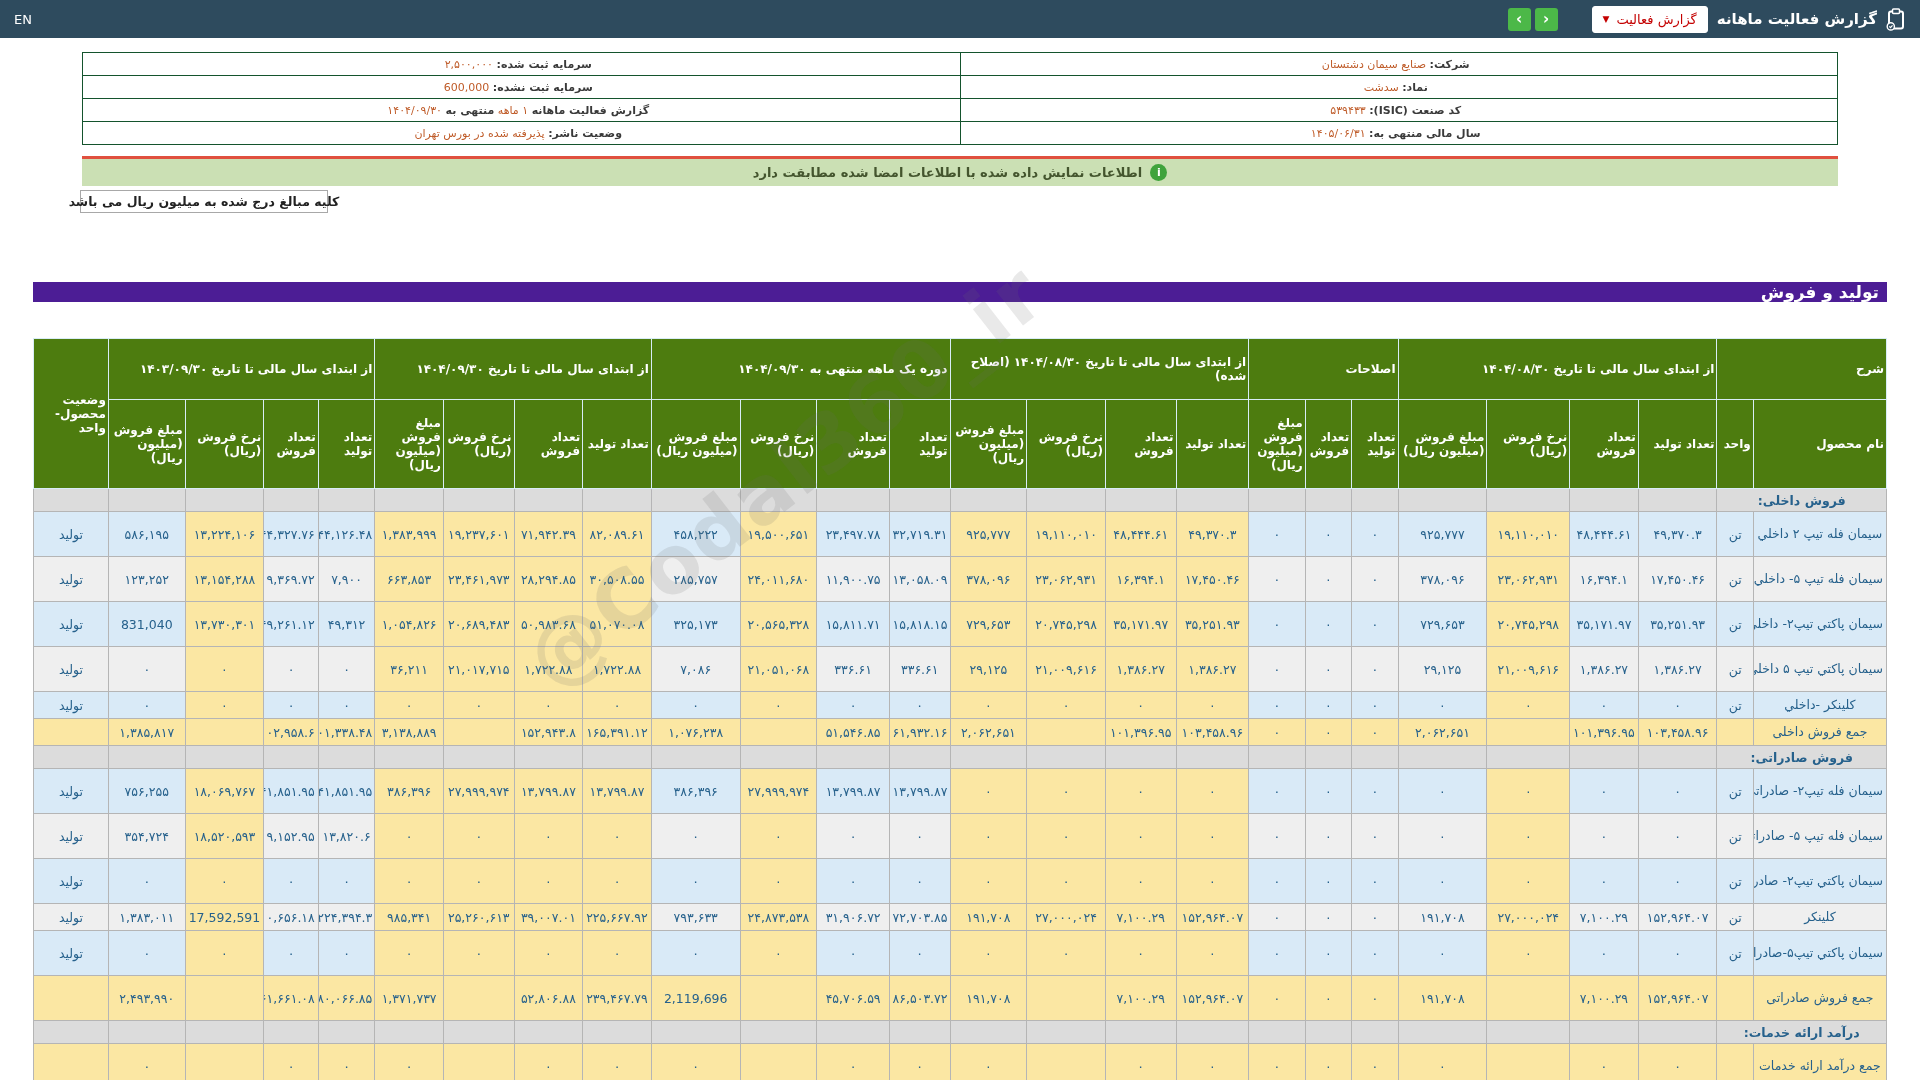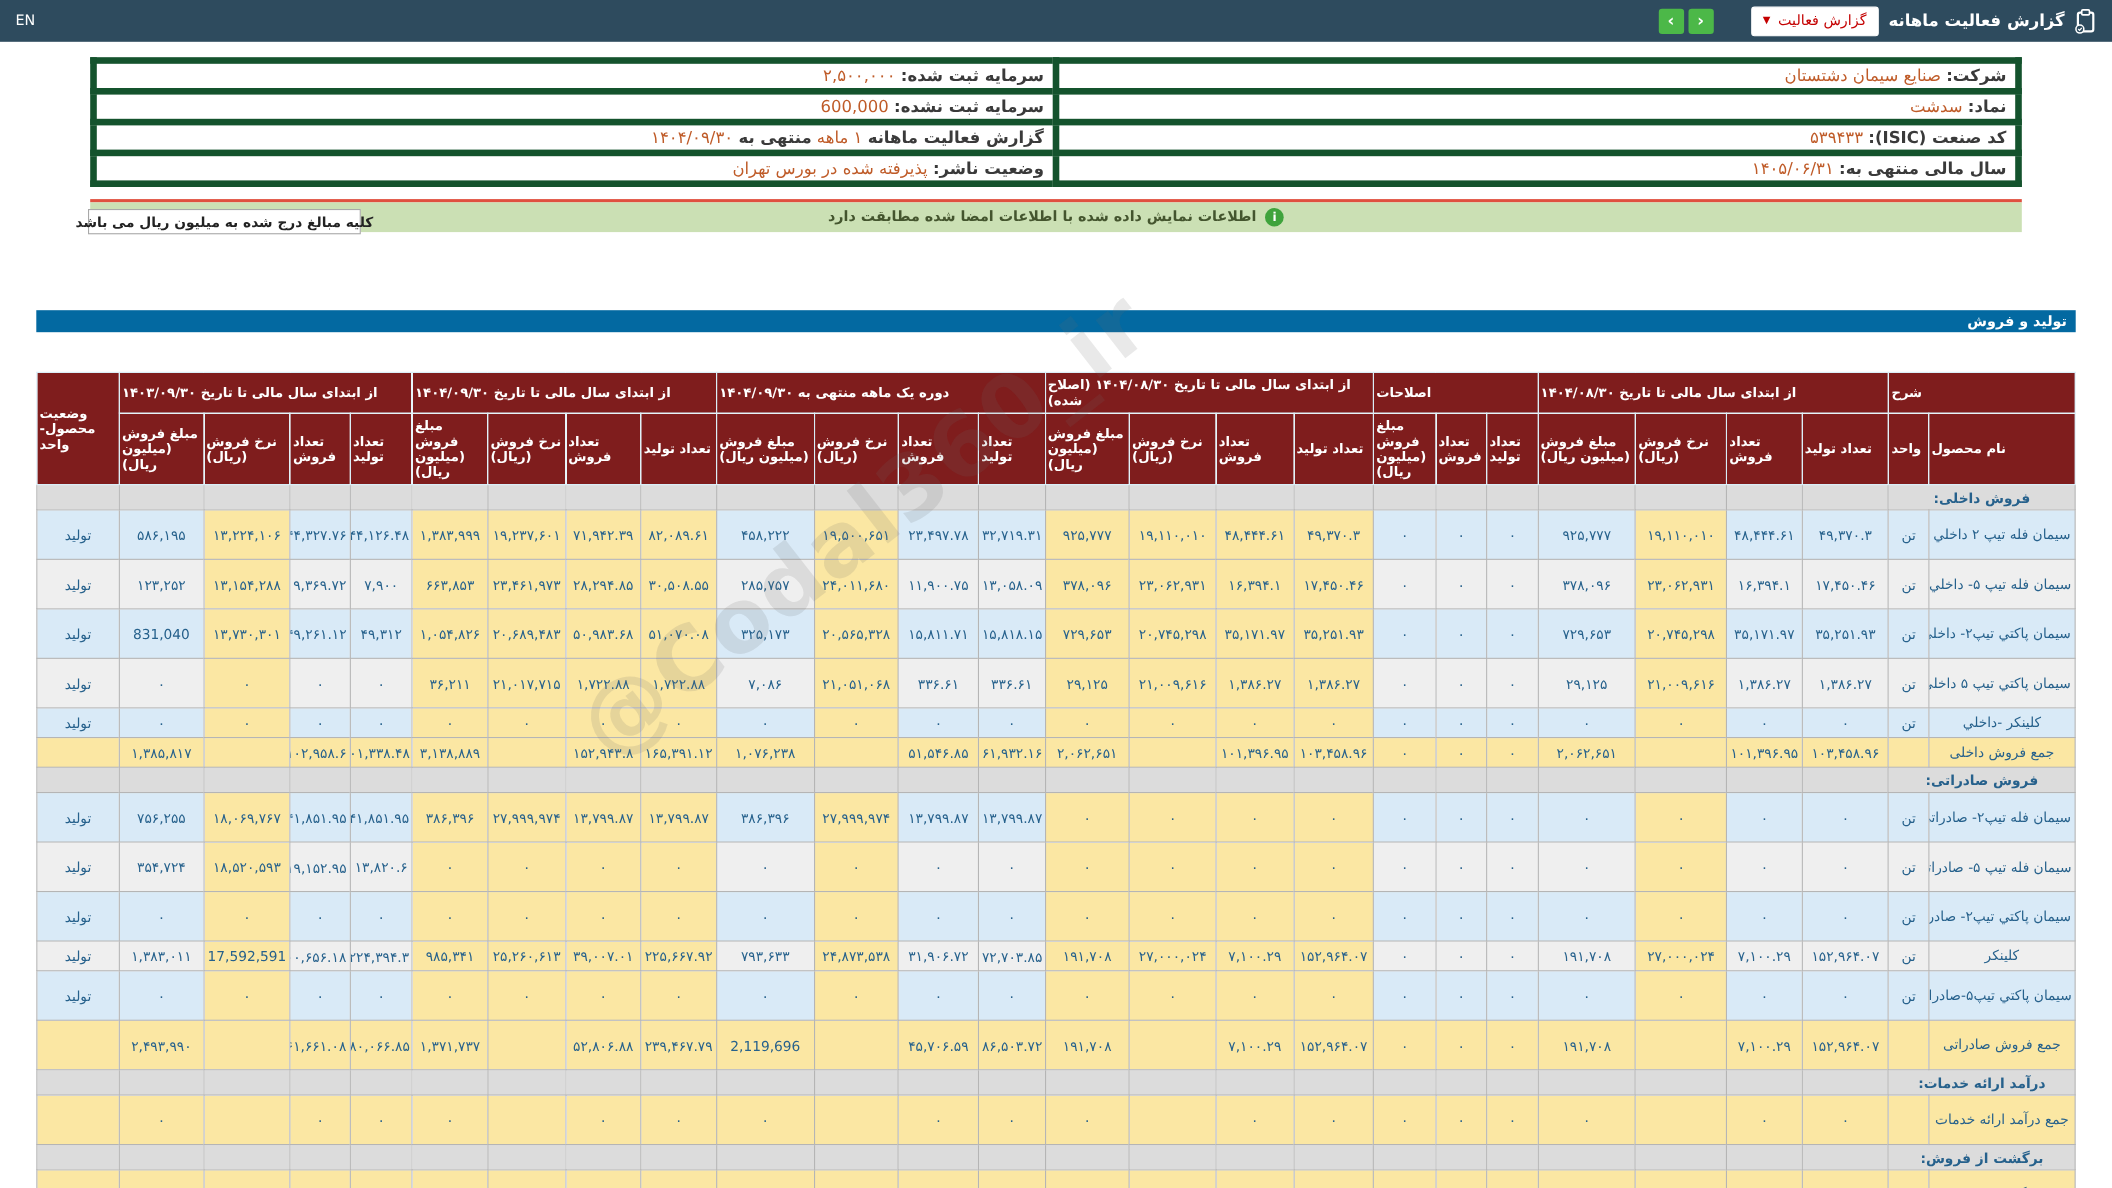--- a/index.html
+++ b/index.html
@@ -16,41 +16,41 @@
     margin-left:34px;cursor:pointer;white-space:nowrap}
   .nav-dropdown .chev{font-size:9px;color:#c40000}
   .nav-arrow{width:23px;height:23px;background:#4cb848;border-radius:3px;color:#fff;
     display:flex;align-items:center;justify-content:center;font-size:15px;font-weight:bold;
     margin-left:4px;cursor:pointer}
   .spacer{flex:1}
   .nav-lang{color:#fff;font-size:13px;cursor:pointer}
   
   .info-wrap{position:absolute;top:52px;right:82px;width:1756px}
   .info-table{width:100%;border-collapse:collapse;background:#fff;border:1px solid #d6d6d6}
-  .info-table td{border:6px solid #14532d;height:20px;font-size:15px;text-align:right;
+  .info-table td{border:1px solid #14532d;height:20px;font-size:11px;text-align:center;
     padding:1px 8px 1px 2px;white-space:nowrap;width:50%}
   .lbl{color:#3a3a3a;font-weight:bold}
   .val{color:#bf5b28}
   .red-line{height:3px;background:#e0503f;margin-top:11px}
   .green-bar{height:27px;background:#cbe0b4;display:flex;align-items:center;justify-content:center;
     gap:8px;font-size:13px;font-weight:bold;color:#44552e}
   .info-icon{width:17px;height:17px;border-radius:50%;background:#3fa33c;color:#fff;font-size:11px;
     display:flex;align-items:center;justify-content:center;font-weight:bold;flex:0 0 auto}
   .amounts-note{position:absolute;top:190px;left:80px;width:246px;height:21px;border:1px solid #a8a8a8;
     background:#fff;font-size:12.5px;font-weight:bold;color:#222;
     display:flex;align-items:center;justify-content:center;white-space:nowrap}
   
   .prod-wrap{position:absolute;top:282px;right:33px;width:1854px}
-  .prod-title{height:20px;background:#0369a1;color:#fff;font-weight:bold;font-size:13px;
+  .prod-title{height:20px;background:#4c1d95;color:#fff;font-weight:bold;font-size:17px;
     display:flex;align-items:center;padding-right:8px}
   .prod-note{height:22px;border:1px solid #c9c9c9;border-top:none;background:#fff;font-weight:bold;
     font-size:12.5px;color:#111;display:flex;align-items:center;padding-right:8px}
   table.main{margin-top:36px;border-collapse:collapse;table-layout:fixed;width:100%}
-  table.main th{background:#7f1d1d;color:#fff;font-size:12px;font-weight:bold;border:1px solid #d8edf7;
-    padding:4px 2px;text-align:left;vertical-align:middle;overflow:hidden}
+  table.main th{background:#4d7c0f;color:#fff;font-size:12px;font-weight:bold;border:1px solid #d8edf7;
+    padding:16px 2px;text-align:right;vertical-align:middle;overflow:hidden}
   .hr1 th{height:24px}
   .hr2 th{height:48px}
   table.main td{border:1px solid #b5b5b5;font-size:12.5px;color:#26618c;text-align:center;
     vertical-align:middle;padding:1px 3px;white-space:nowrap;overflow:hidden}
   td.name-td{text-align:right;padding-right:5px;white-space:normal;line-height:1.45}
   td.section-label{background:#dcdcdc;color:#14537c;font-weight:bold;text-align:right;
     padding-right:5px;font-size:12.5px}
   .section-row td{background:#dcdcdc;height:20px}
   .r1 td{height:24px}
   .r2 td{height:42px}

